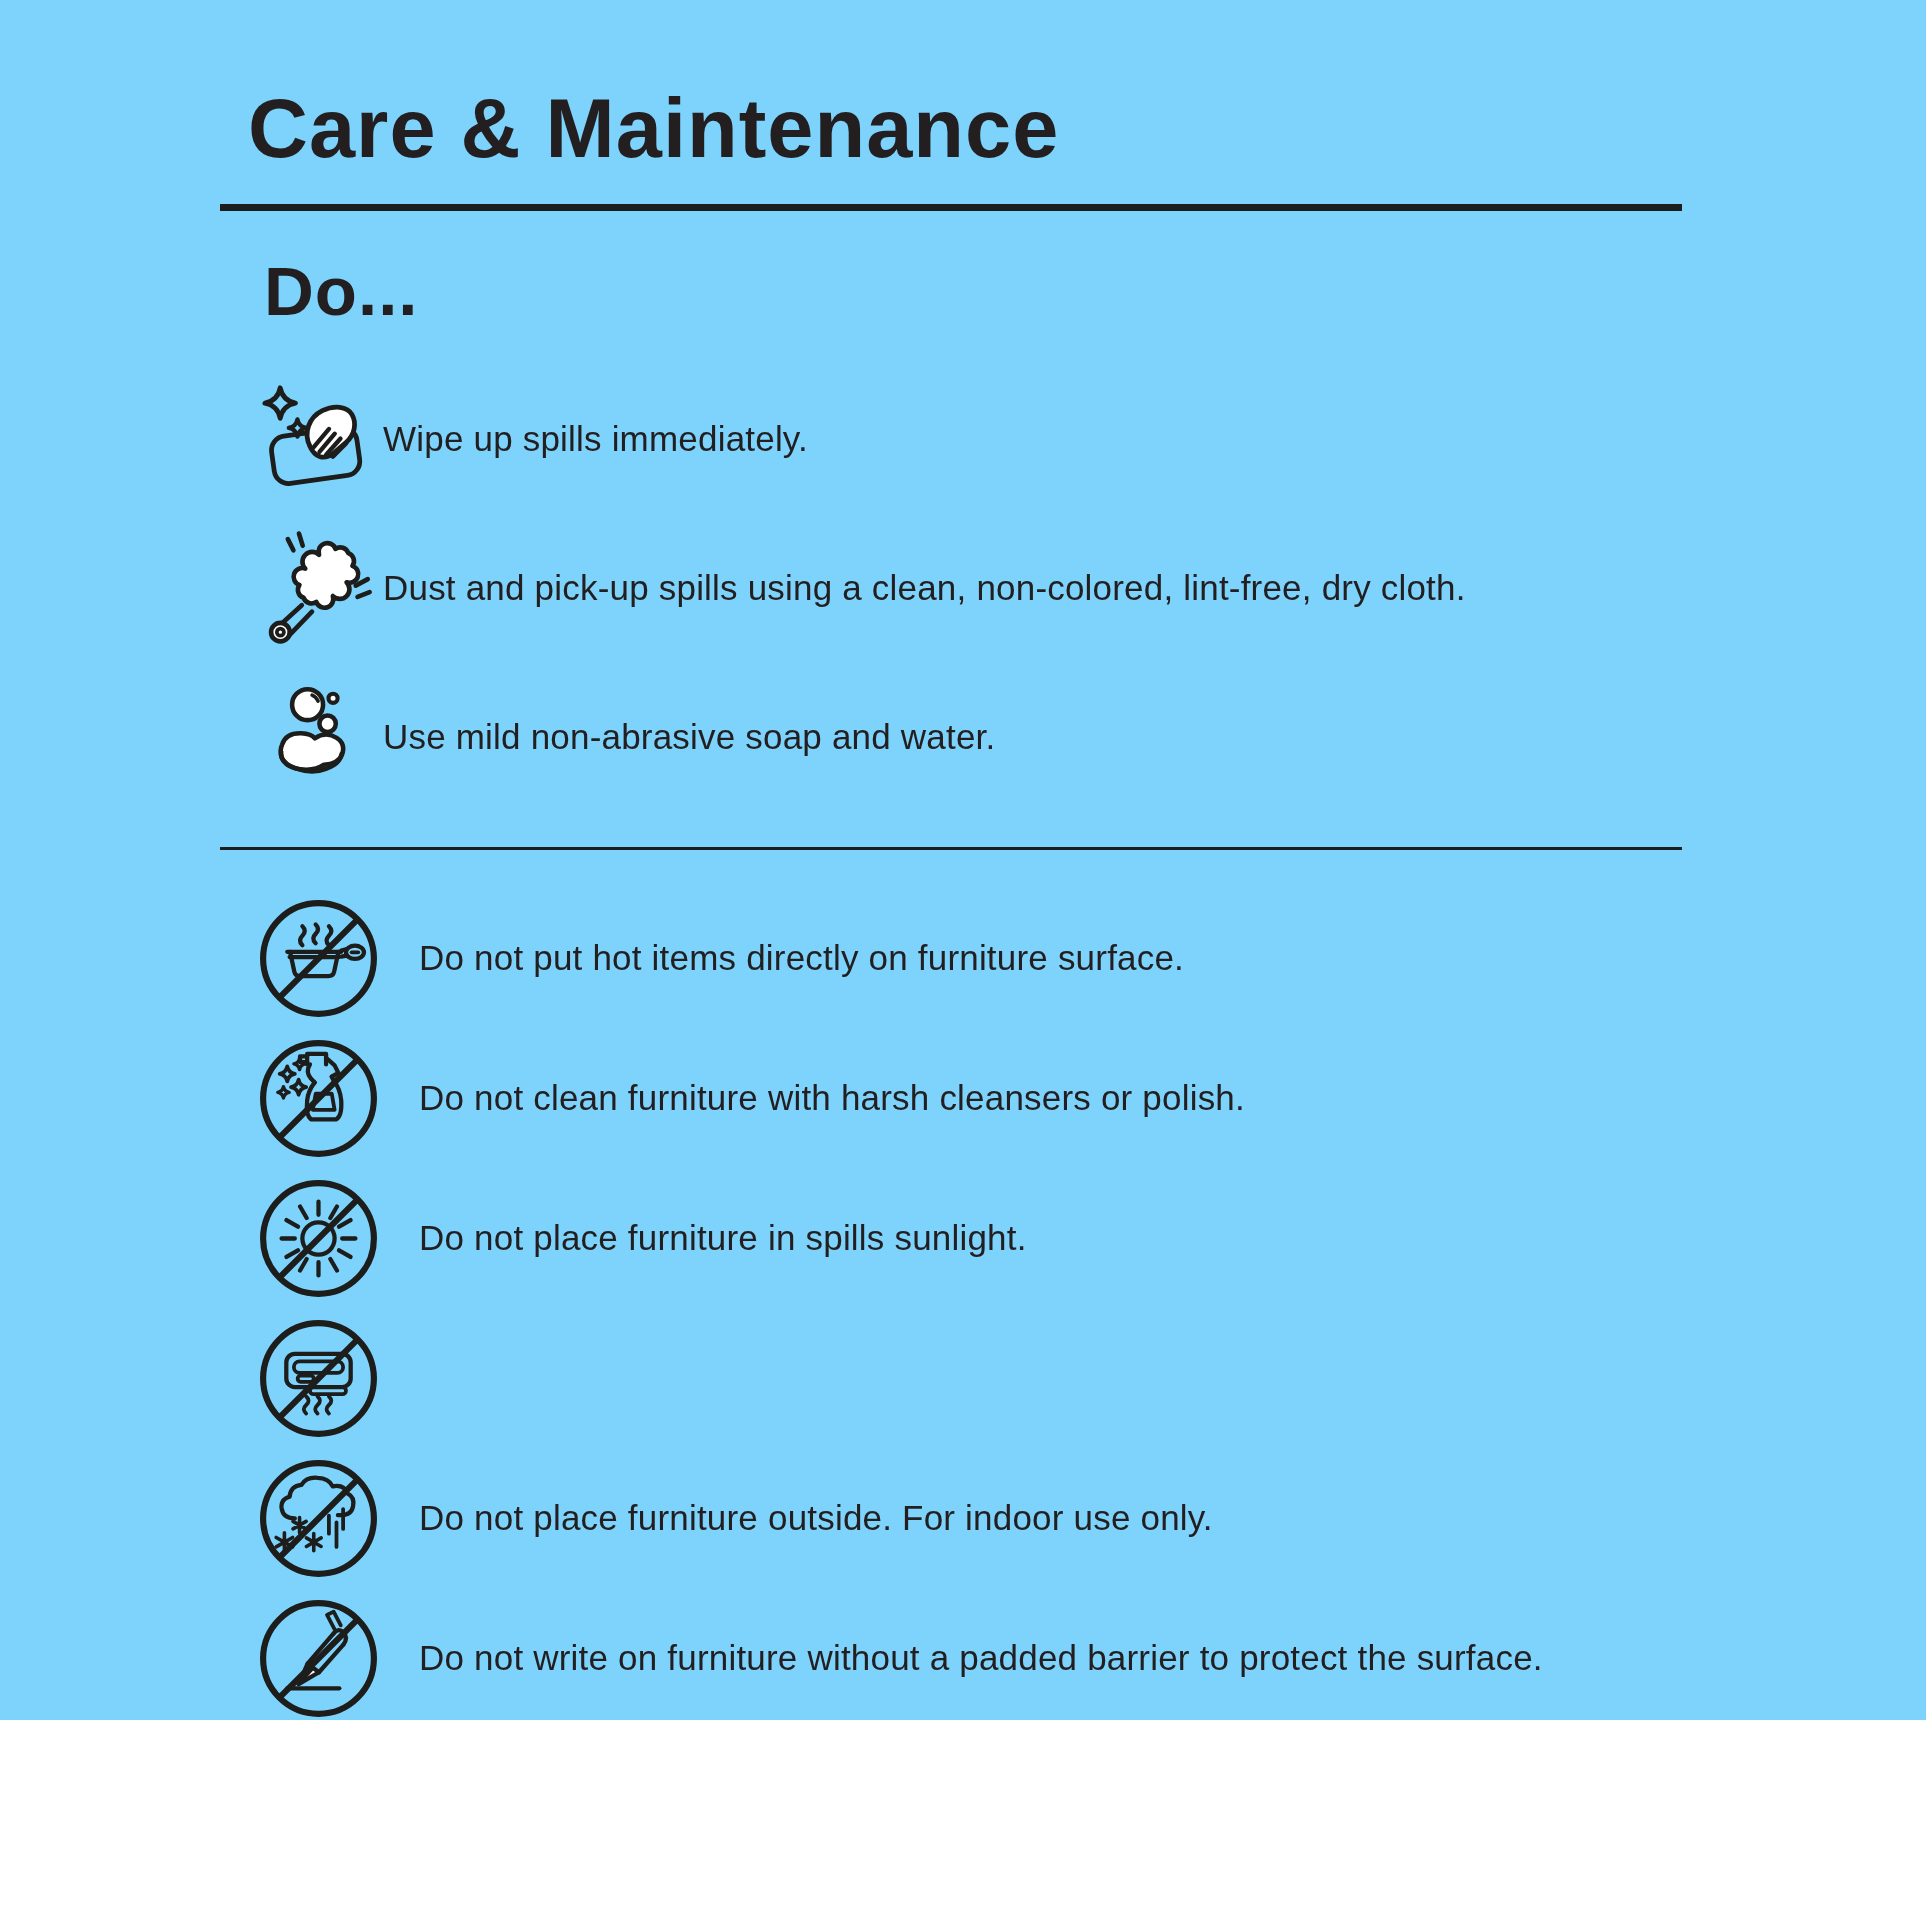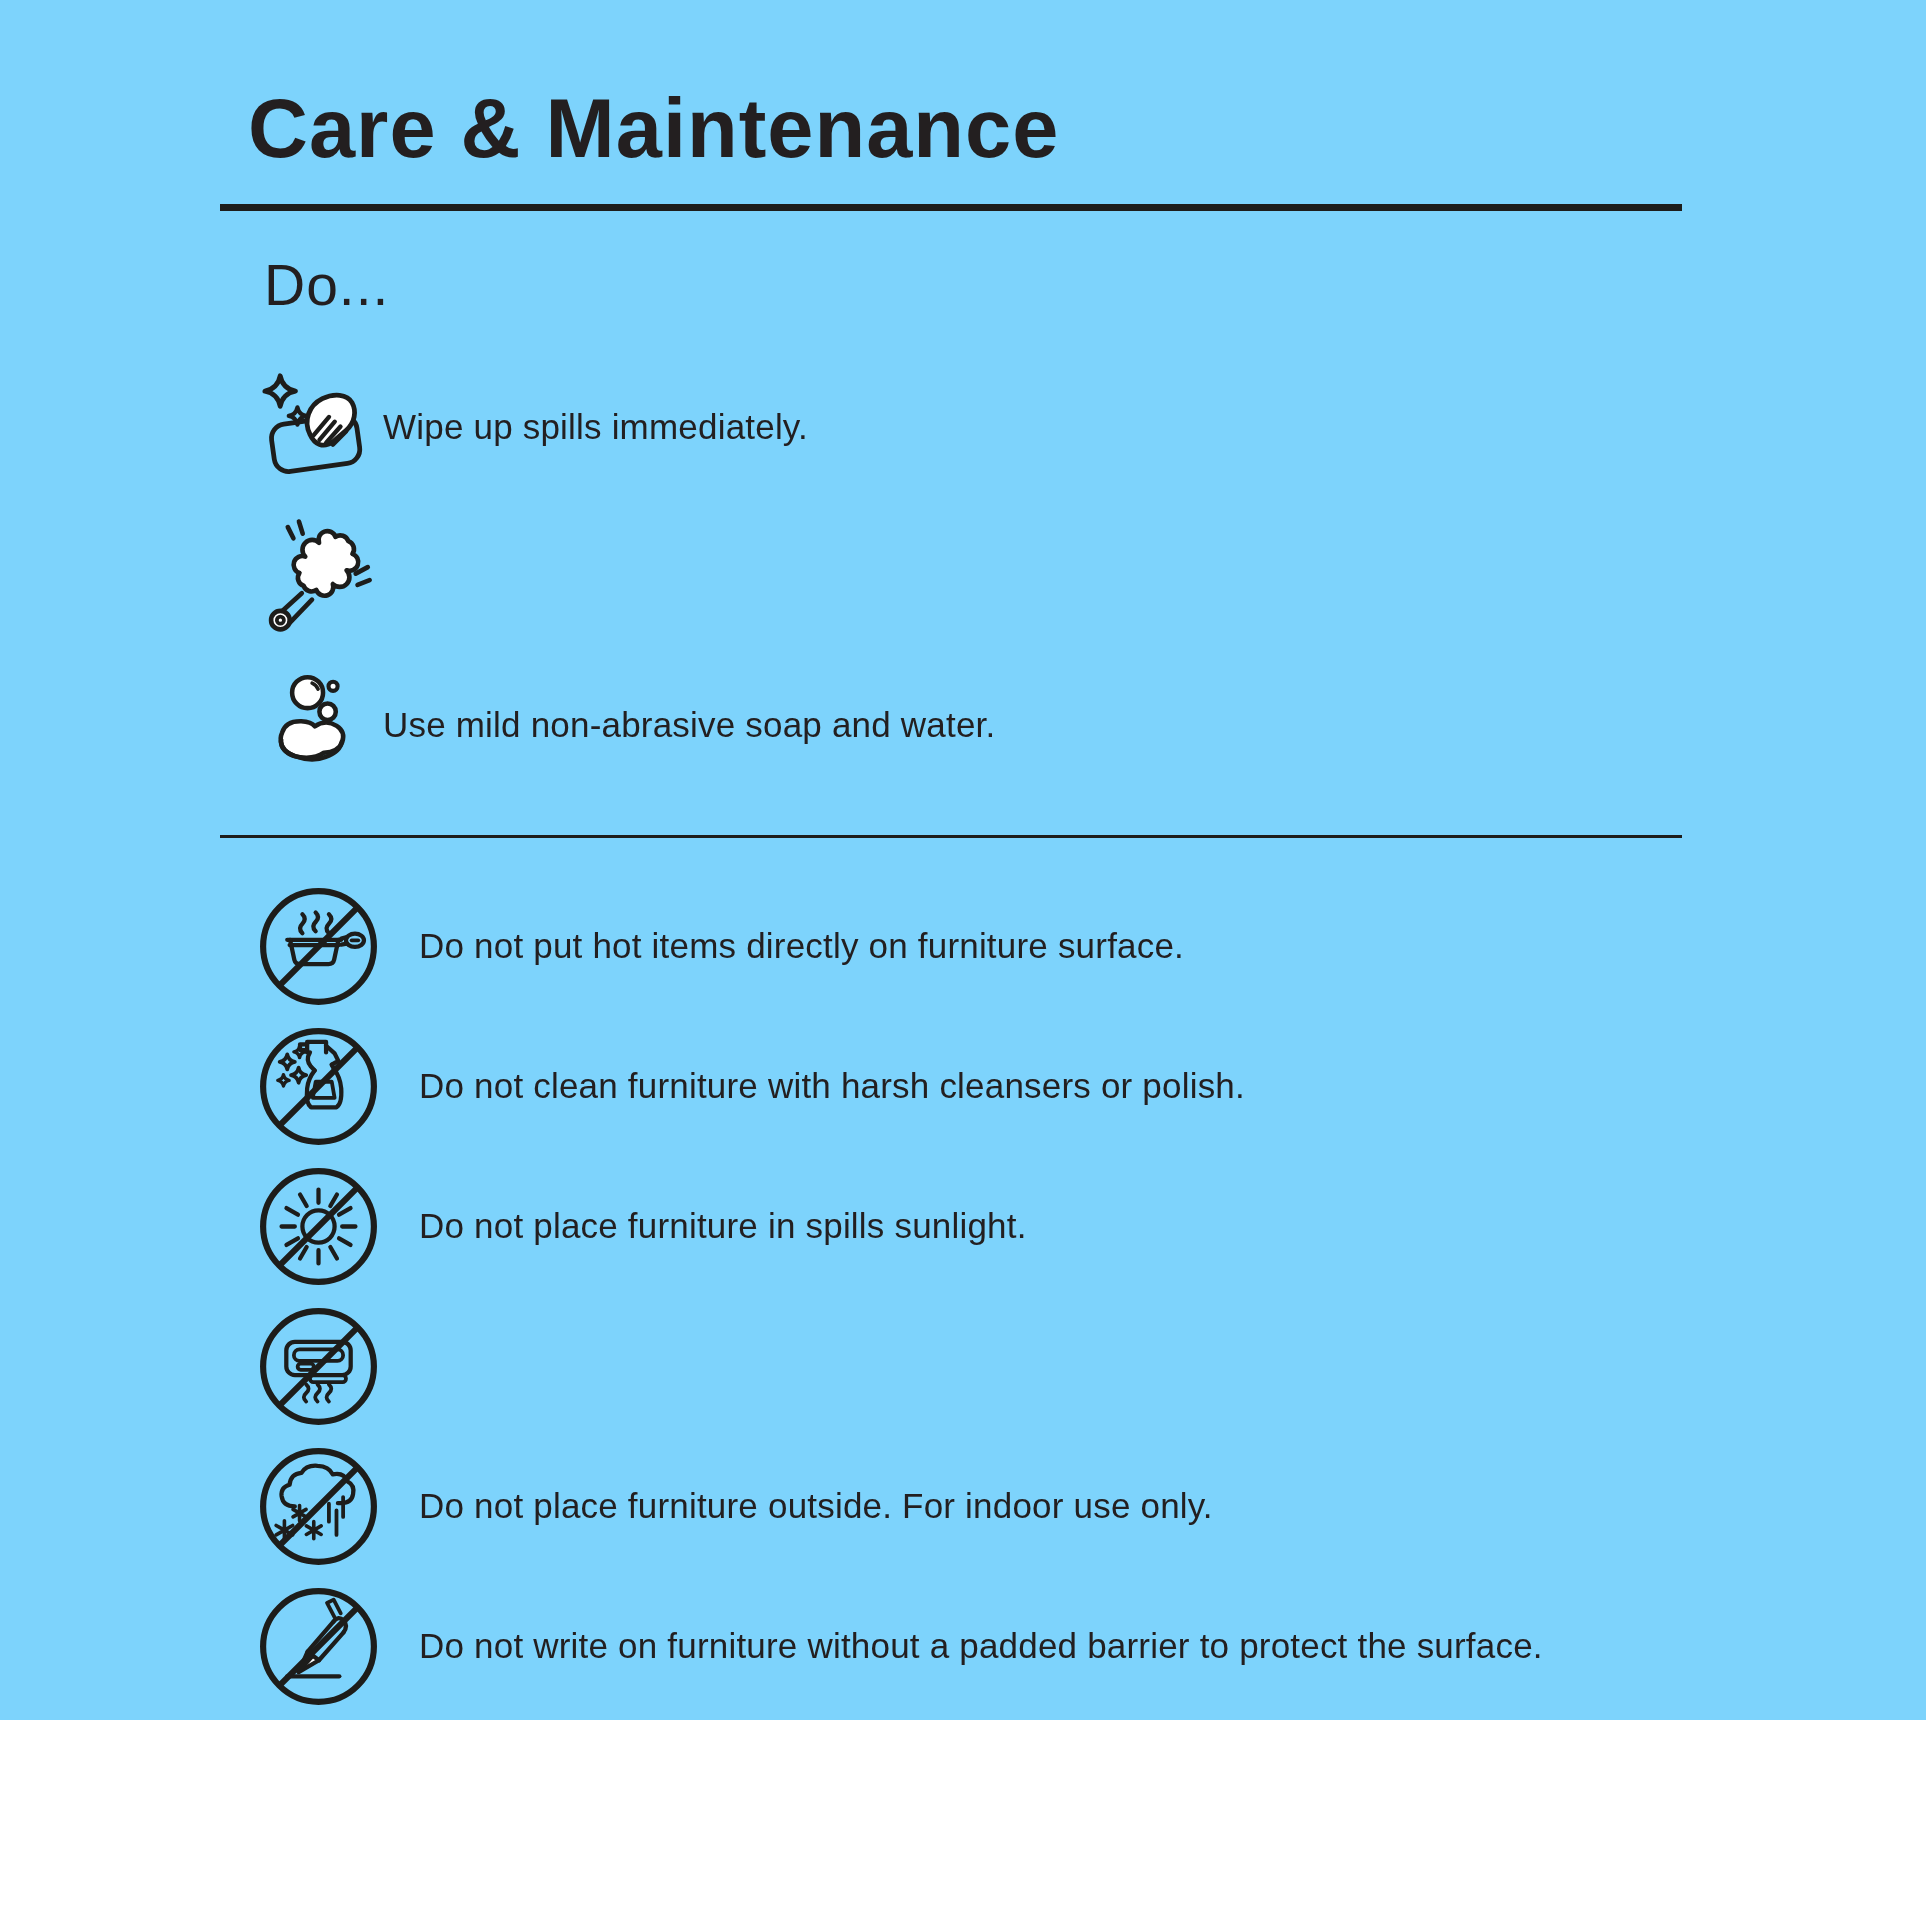--- a/index.html
+++ b/index.html
@@ -26,22 +26,22 @@
     width: 1462px;
     margin: 34px 0 0 0;
   }
   .rule-thin {
     border: none; height: 0;
     border-top: 3px solid #1d1d1b;
     width: 1462px;
     margin: 36px 0 0 0;
   }
   .section-heading {
-    font-size: 57px;
-    font-weight: normal;
+    font-size: 69px;
+    font-weight: bold;
     line-height: 1.0;
     margin: 46px 0 0 44px;
     letter-spacing: 1px;
   }
   .item-list { margin-top: 38px; }
   .row { display: flex; align-items: center; height: 149px; }
   .dont .row { height: 140px; gap: 36px; }
   .icon-cell {
     flex: none;
     width: 129px;
@@ -88,20 +88,21 @@
     <div class="row">
       <div class="icon-cell">
         <svg width="119" height="121" viewBox="0 0 128 130">
           <path class="ln" stroke-width="5" d="M31,13 L37,25 M43,7 L47,20 M104,63 L117,56 M106,75 L119,70"></path>
           <path class="ln" stroke-width="5" d="M46,84 L23,105 M57,91 L33,116"></path>
           <circle class="mask" stroke-width="5" cx="23" cy="113" r="10"></circle>
           <circle class="ln" stroke-width="4" cx="23" cy="113" r="3.8"></circle>
           <path class="mask" stroke-width="5" d="M96,28 A9,9 0 0 1 100.5,41.7 A9,9 0 0 1 94.2,59.4 A9,9 0 0 1 79.4,74.2 A9,9 0 0 1 61.7,80.5 A9,9 0 0 1 48,76 A9,9 0 0 1 43.5,62.3 A9,9 0 0 1 49.8,44.6 A9,9 0 0 1 64.6,29.8 A9,9 0 0 1 82.3,23.5 A9,9 0 0 1 96,28 Z"></path>
         </svg>
       </div>
+      <div class="item-text">Dust and pick-up spills using a clean, non-colored, lint-free, dry cloth.</div>
     </div>
 
     <div class="row">
       <div class="icon-cell">
         <svg width="117" height="111" viewBox="0 0 128 122">
           <path class="mask" stroke-width="5" d="M24,70 Q28,57 45,57.5 Q56,58 60,63 Q72,55 84,62.5 Q94,69 90,80.5 Q86,91 70,92 Q60,99 44,97 Q28,95 23.5,84 Q21,76 24,70 Z"></path>
           <path class="ln" stroke-width="5" d="M23,78 Q21.5,90 39,96 Q57,102.5 72,96.5 Q88,91 89.5,80"></path>
           <circle class="mask" stroke-width="5" cx="52" cy="26" r="17"></circle>
           <path class="ln" stroke-width="4" d="M57,15.5 A12,12 0 0 1 63.5,22"></path>
           <circle class="mask" stroke-width="4.5" cx="80" cy="19" r="5"></circle>

